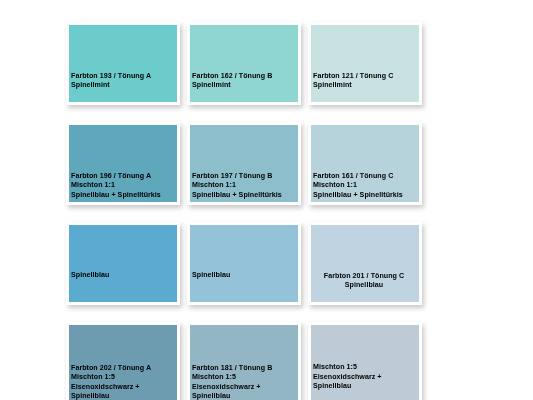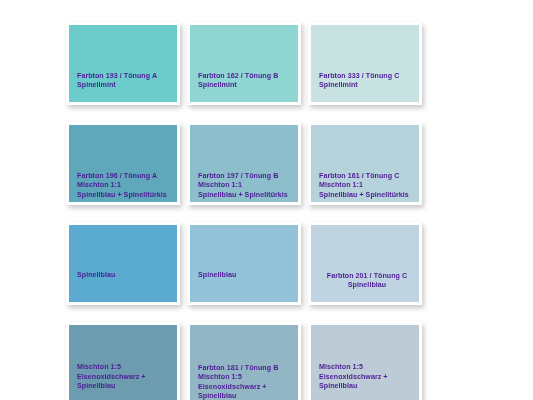--- a/index.html
+++ b/index.html
@@ -32,24 +32,24 @@
     width: 114px;
     height: 83px;
     background: #cccccc;
     border: 3px solid #ffffff;
     box-shadow: 2px 3px 5px rgba(0, 0, 0, 0.22);
     overflow: hidden;
   }
 
   .swatch-text {
     position: absolute;
-    left: 8px;
+    left: 2px;
     right: 4px;
     top: 46px;
-    color: #4c1d95;
+    color: #000000;
   }
 
   .swatch-title {
     font-size: 7.1px;
     font-weight: bold;
     line-height: 10px;
     letter-spacing: 0.05px;
     white-space: nowrap;
   }
 
@@ -77,21 +77,21 @@
       </div>
     </div>
     <div class="swatch-card row-1" style="background: rgb(143, 213, 210);">
       <div class="swatch-text">
         <div class="swatch-title">Farbton 162 / Tönung B</div>
         <div class="swatch-line">Spinellmint</div>
       </div>
     </div>
     <div class="swatch-card row-1" style="background: rgb(199, 226, 224);">
       <div class="swatch-text">
-        <div class="swatch-title">Farbton 333 / Tönung C</div>
+        <div class="swatch-title">Farbton 121 / Tönung C</div>
         <div class="swatch-line">Spinellmint</div>
       </div>
     </div>
     <div class="swatch-card row-2" style="background: rgb(95, 167, 186);">
       <div class="swatch-text">
         <div class="swatch-title">Farbton 196 / Tönung A</div>
         <div class="swatch-line">Mischton 1:1</div>
         <div class="swatch-line">Spinellblau + Spinelltürkis</div>
       </div>
     </div>
@@ -120,20 +120,21 @@
       </div>
     </div>
     <div class="swatch-card row-3" style="background: rgb(191, 212, 224); text-align: center;">
       <div class="swatch-text">
         <div class="swatch-title">Farbton 201 / Tönung C</div>
         <div class="swatch-line">Spinellblau</div>
       </div>
     </div>
     <div class="swatch-card row-4" style="background: rgb(109, 156, 176);">
       <div class="swatch-text">
+        <div class="swatch-title">Farbton 202 / Tönung A</div>
         <div class="swatch-line">Mischton 1:5</div>
         <div class="swatch-line">Eisenoxidschwarz +</div>
         <div class="swatch-line">Spinellblau</div>
       </div>
     </div>
     <div class="swatch-card row-4" style="background: rgb(147, 182, 197);">
       <div class="swatch-text">
         <div class="swatch-title">Farbton 181 / Tönung B</div>
         <div class="swatch-line">Mischton 1:5</div>
         <div class="swatch-line">Eisenoxidschwarz +</div>

